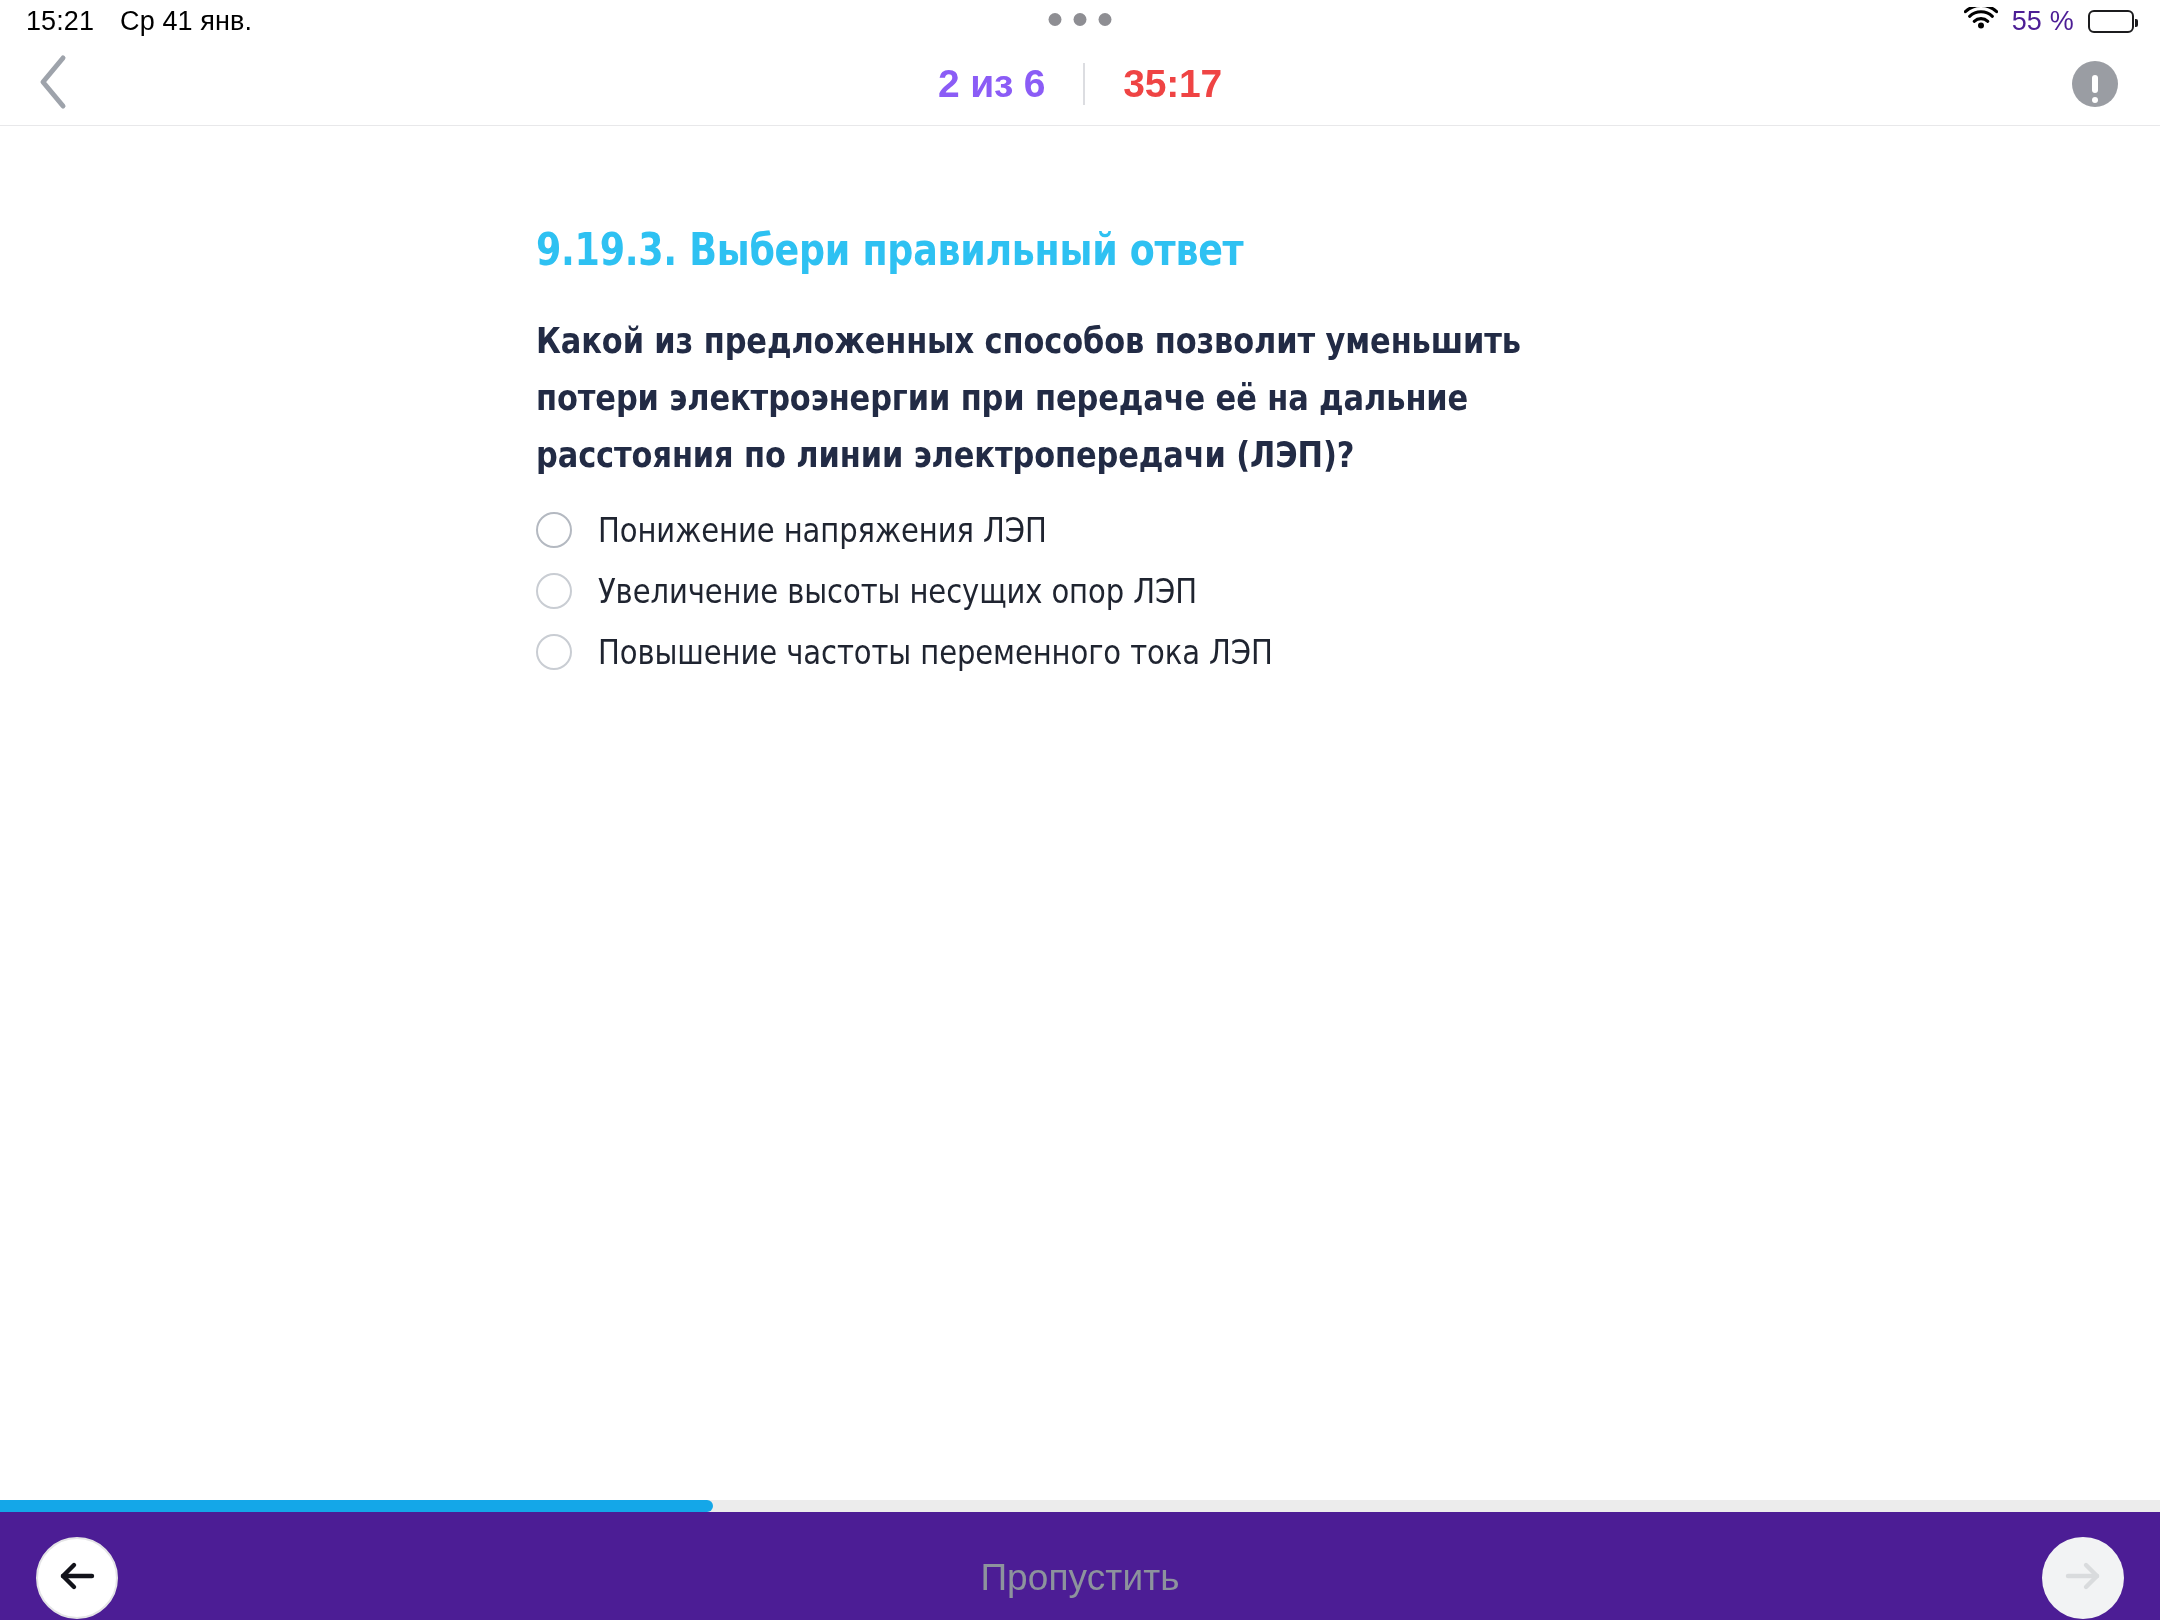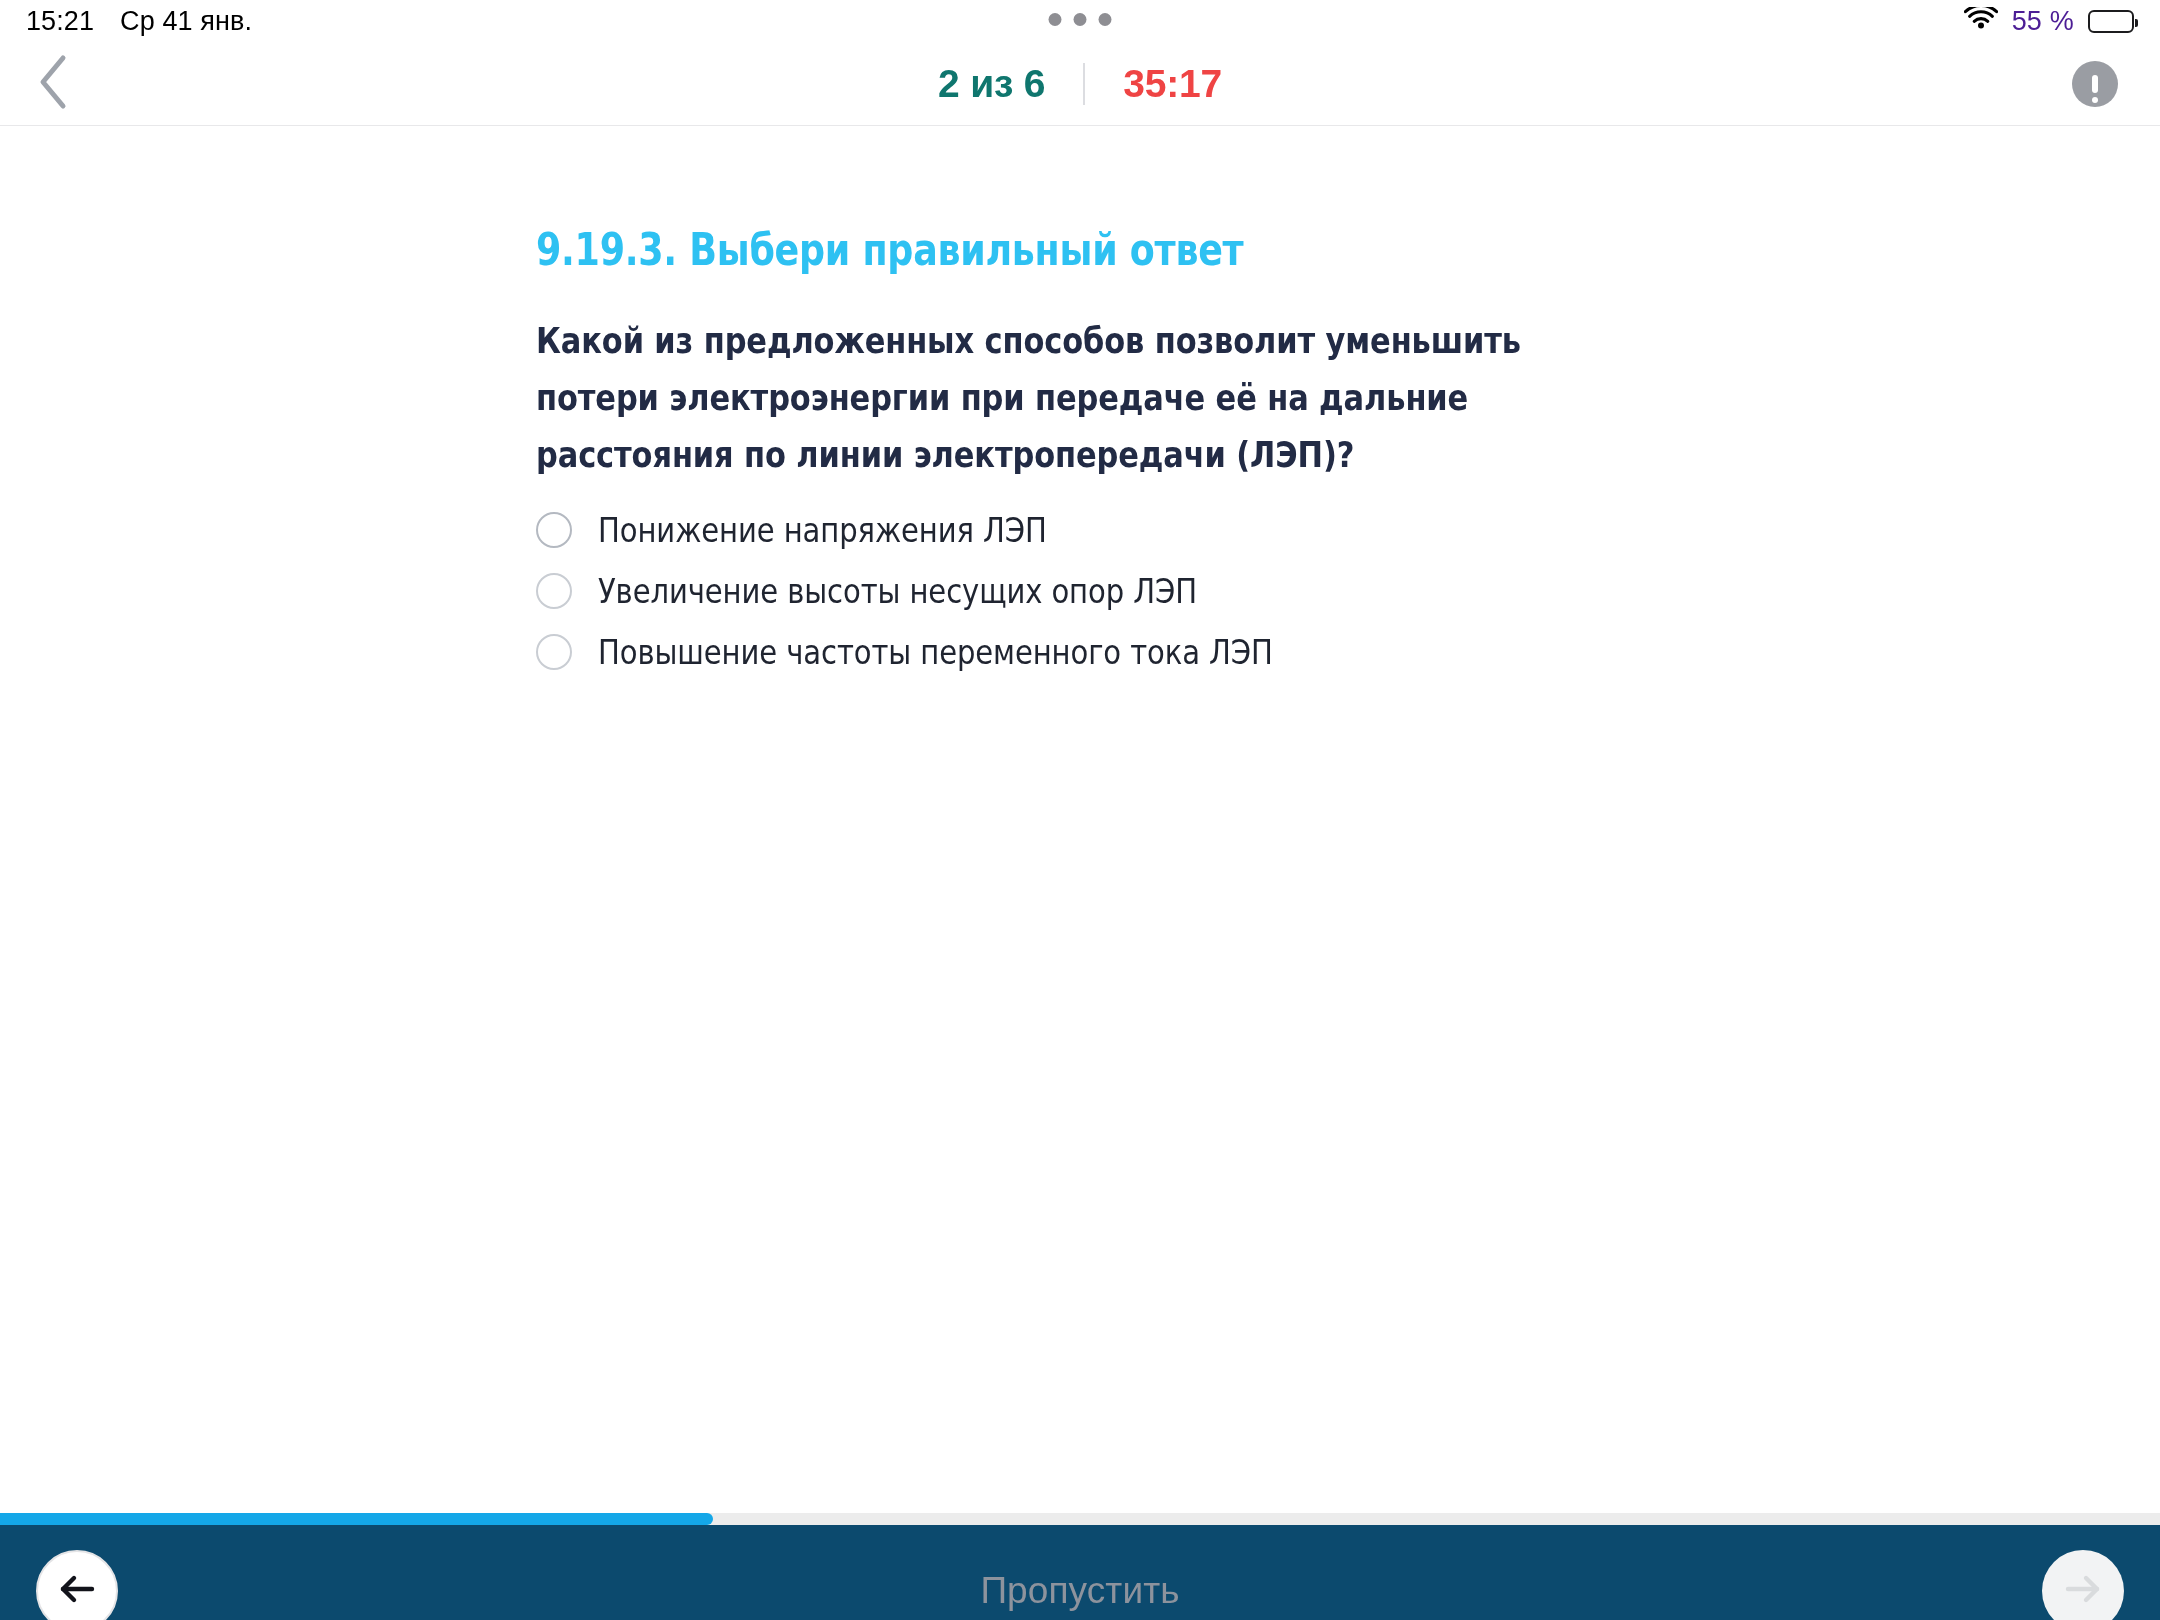--- a/index.html
+++ b/index.html
@@ -122,21 +122,21 @@
   }
   .header-center {
     margin: 0 auto;
     display: flex;
     align-items: center;
     gap: 0px;
   }
   .progress-count {
     font-size: 39px;
     font-weight: 700;
-    color: #0f766e;
+    color: #8b5cf6;
     letter-spacing: -0.2px;
     white-space: nowrap;
   }
   .header-divider {
     width: 2px;
     height: 42px;
     background: #dcdde1;
     margin: 0 38px;
   }
   .timer {
@@ -243,22 +243,22 @@
     white-space: nowrap;
     transform: scaleX(0.95);
     transform-origin: left center;
   }
 
   
   .footer {
     position: absolute;
     left: 0; bottom: 0;
     width: 2160px;
-    height: 107px;
-    background: #0c4a6e;
+    height: 120px;
+    background: #4c1d95;
     text-decoration: underline;
   }
   .progress-track {
     position: absolute;
     top: 0; left: 0;
     width: 2160px;
     height: 12px;
     background: #ececec;
   }
   .progress-fill {

